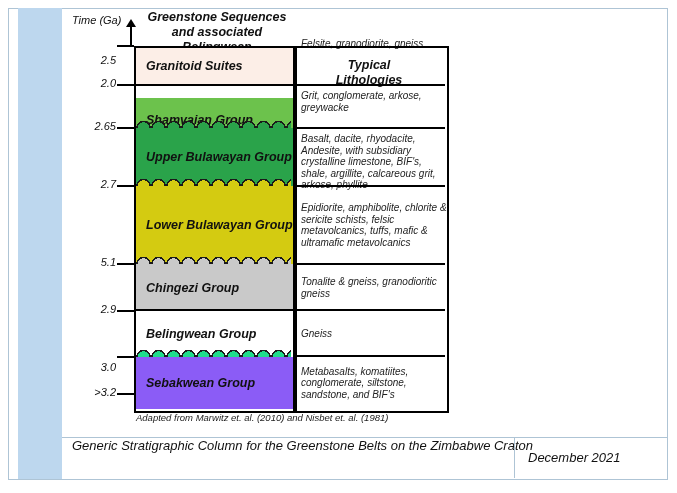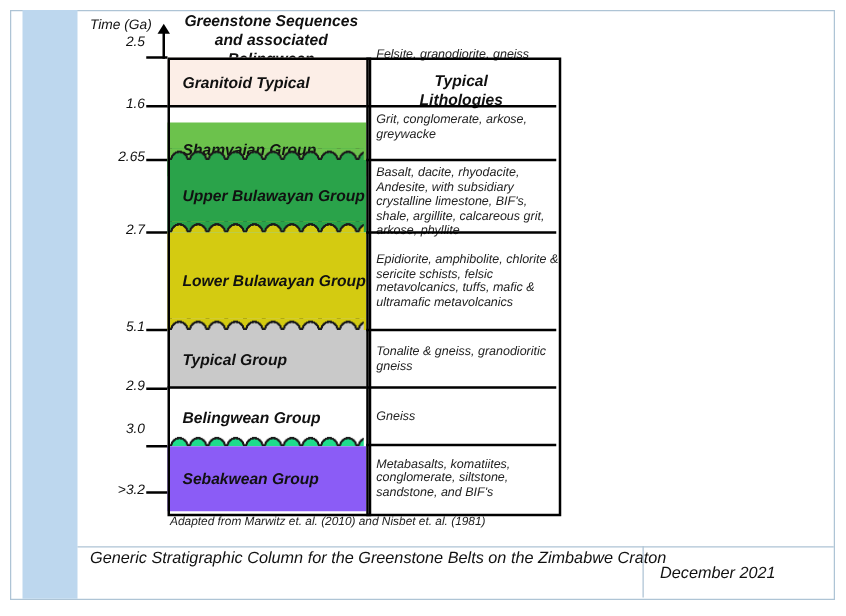--- a/index.html
+++ b/index.html
@@ -9,21 +9,21 @@
   
   .frame{left:8px;top:8px;width:658px;height:470px;border:1px solid #aec4d5;background:#fff;}
   .band{left:18px;top:8px;width:44px;height:471px;}
 
   
   .axis-title{left:72px;top:14px;font-size:11px;}
   .arrow-shaft{left:130px;top:26px;width:2px;height:21px;background:#000;}
   .arrow-head{left:126px;top:19px;width:0;height:0;border-left:5px solid transparent;border-right:5px solid transparent;border-bottom:8px solid #000;}
   .tick-label{left:74px;width:42px;text-align:right;font-size:11px;}
   .tick-line{left:117px;width:17px;height:2px;background:#000;}
-  .tl0{top:28px}.tl1{top:77px}.tl2{top:120px}.tl3{top:178px}.tl4{top:256px}.tl5{top:303px}.tl6{top:337px}.tl7{top:386px}
+  .tl0{top:54px}.tl1{top:77px}.tl2{top:120px}.tl3{top:178px}.tl4{top:256px}.tl5{top:303px}.tl6{top:361px}.tl7{top:386px}
   .tk0{top:45px}.tk1{top:84px}.tk2{top:127px}.tk3{top:185px}.tk4{top:263px}.tk5{top:310px}.tk6{top:356px}.tk7{top:393px}
 
   
   .hdr{font-size:12.5px;font-weight:700;text-align:center;line-height:15px;}
   .hdr-left{left:137px;top:10px;width:160px;}
   .hdr-right{left:318px;top:10px;width:102px;margin-top:48px;}
 
   
   .unit{left:134px;width:159px;display:flex;align-items:center;}
   .unit .lbl{padding-left:12px;font-size:12.5px;font-weight:700;color:#111;}
@@ -73,50 +73,50 @@
 <div class="abs band" style="background-color: rgb(189, 215, 238);"></div>
 
 <div class="abs axis-title">Time (Ga)</div>
 <div class="abs arrow-head"></div>
 <div class="abs arrow-shaft"></div>
 
 <div class="abs hdr hdr-left">Greenstone Sequences and associated Belingwean</div>
 <div class="abs hdr hdr-right">Typical Lithologies</div>
 
 <div class="abs tick-label tl0">2.5</div>
-<div class="abs tick-label tl1">1.6</div>
+<div class="abs tick-label tl1">2.0</div>
 <div class="abs tick-label tl2">2.65</div>
 <div class="abs tick-label tl3">2.7</div>
 <div class="abs tick-label tl4">5.1</div>
 <div class="abs tick-label tl5">2.9</div>
 <div class="abs tick-label tl6">3.0</div>
 <div class="abs tick-label tl7">&gt;3.2</div>
 <div class="abs tick-line tk0"></div>
 <div class="abs tick-line tk1"></div>
 <div class="abs tick-line tk2"></div>
 <div class="abs tick-line tk3"></div>
 <div class="abs tick-line tk4"></div>
 <div class="abs tick-line tk5"></div>
 <div class="abs tick-line tk6"></div>
 <div class="abs tick-line tk7"></div>
 
 <div class="abs unit u0" style="background-color: rgb(252, 238, 231);">
-    <span class="lbl">Granitoid Typical</span>
+    <span class="lbl">Granitoid Suites</span>
   </div>
 <div class="abs unit u1" style="background-color: rgb(108, 194, 76);">
     <span class="lbl">Shamvaian Group</span>
   </div>
 <div class="abs unit u2" style="background-color: rgb(42, 163, 74);">
     <span class="lbl">Upper Bulawayan Group</span>
   </div>
 <div class="abs unit u3" style="background-color: rgb(212, 203, 17);">
     <span class="lbl">Lower Bulawayan Group</span>
   </div>
 <div class="abs unit u4" style="background-color: rgb(201, 201, 201);">
-    <span class="lbl">Typical Group</span>
+    <span class="lbl">Chingezi Group</span>
   </div>
 <div class="abs unit u5" style="background-color: rgb(255, 255, 255);">
     <span class="lbl">Belingwean Group</span>
   </div>
 <div class="abs unit u6" style="background-color: #8b5cf6;">
     <span class="lbl">Sebakwean Group</span>
   </div>
 
 <div class="abs scallop s2" style="background-image: radial-gradient(7.5px at 7.5px 9px, rgb(42, 163, 74) 5.6px, rgb(26, 26, 26) 5.7px, rgb(26, 26, 26) 7.3px, rgba(0, 0, 0, 0) 7.4px);"></div>
 <div class="abs scallop s3" style="background-image: radial-gradient(7.5px at 7.5px 9px, rgb(212, 203, 17) 5.6px, rgb(26, 26, 26) 5.7px, rgb(26, 26, 26) 7.3px, rgba(0, 0, 0, 0) 7.4px);"></div>

